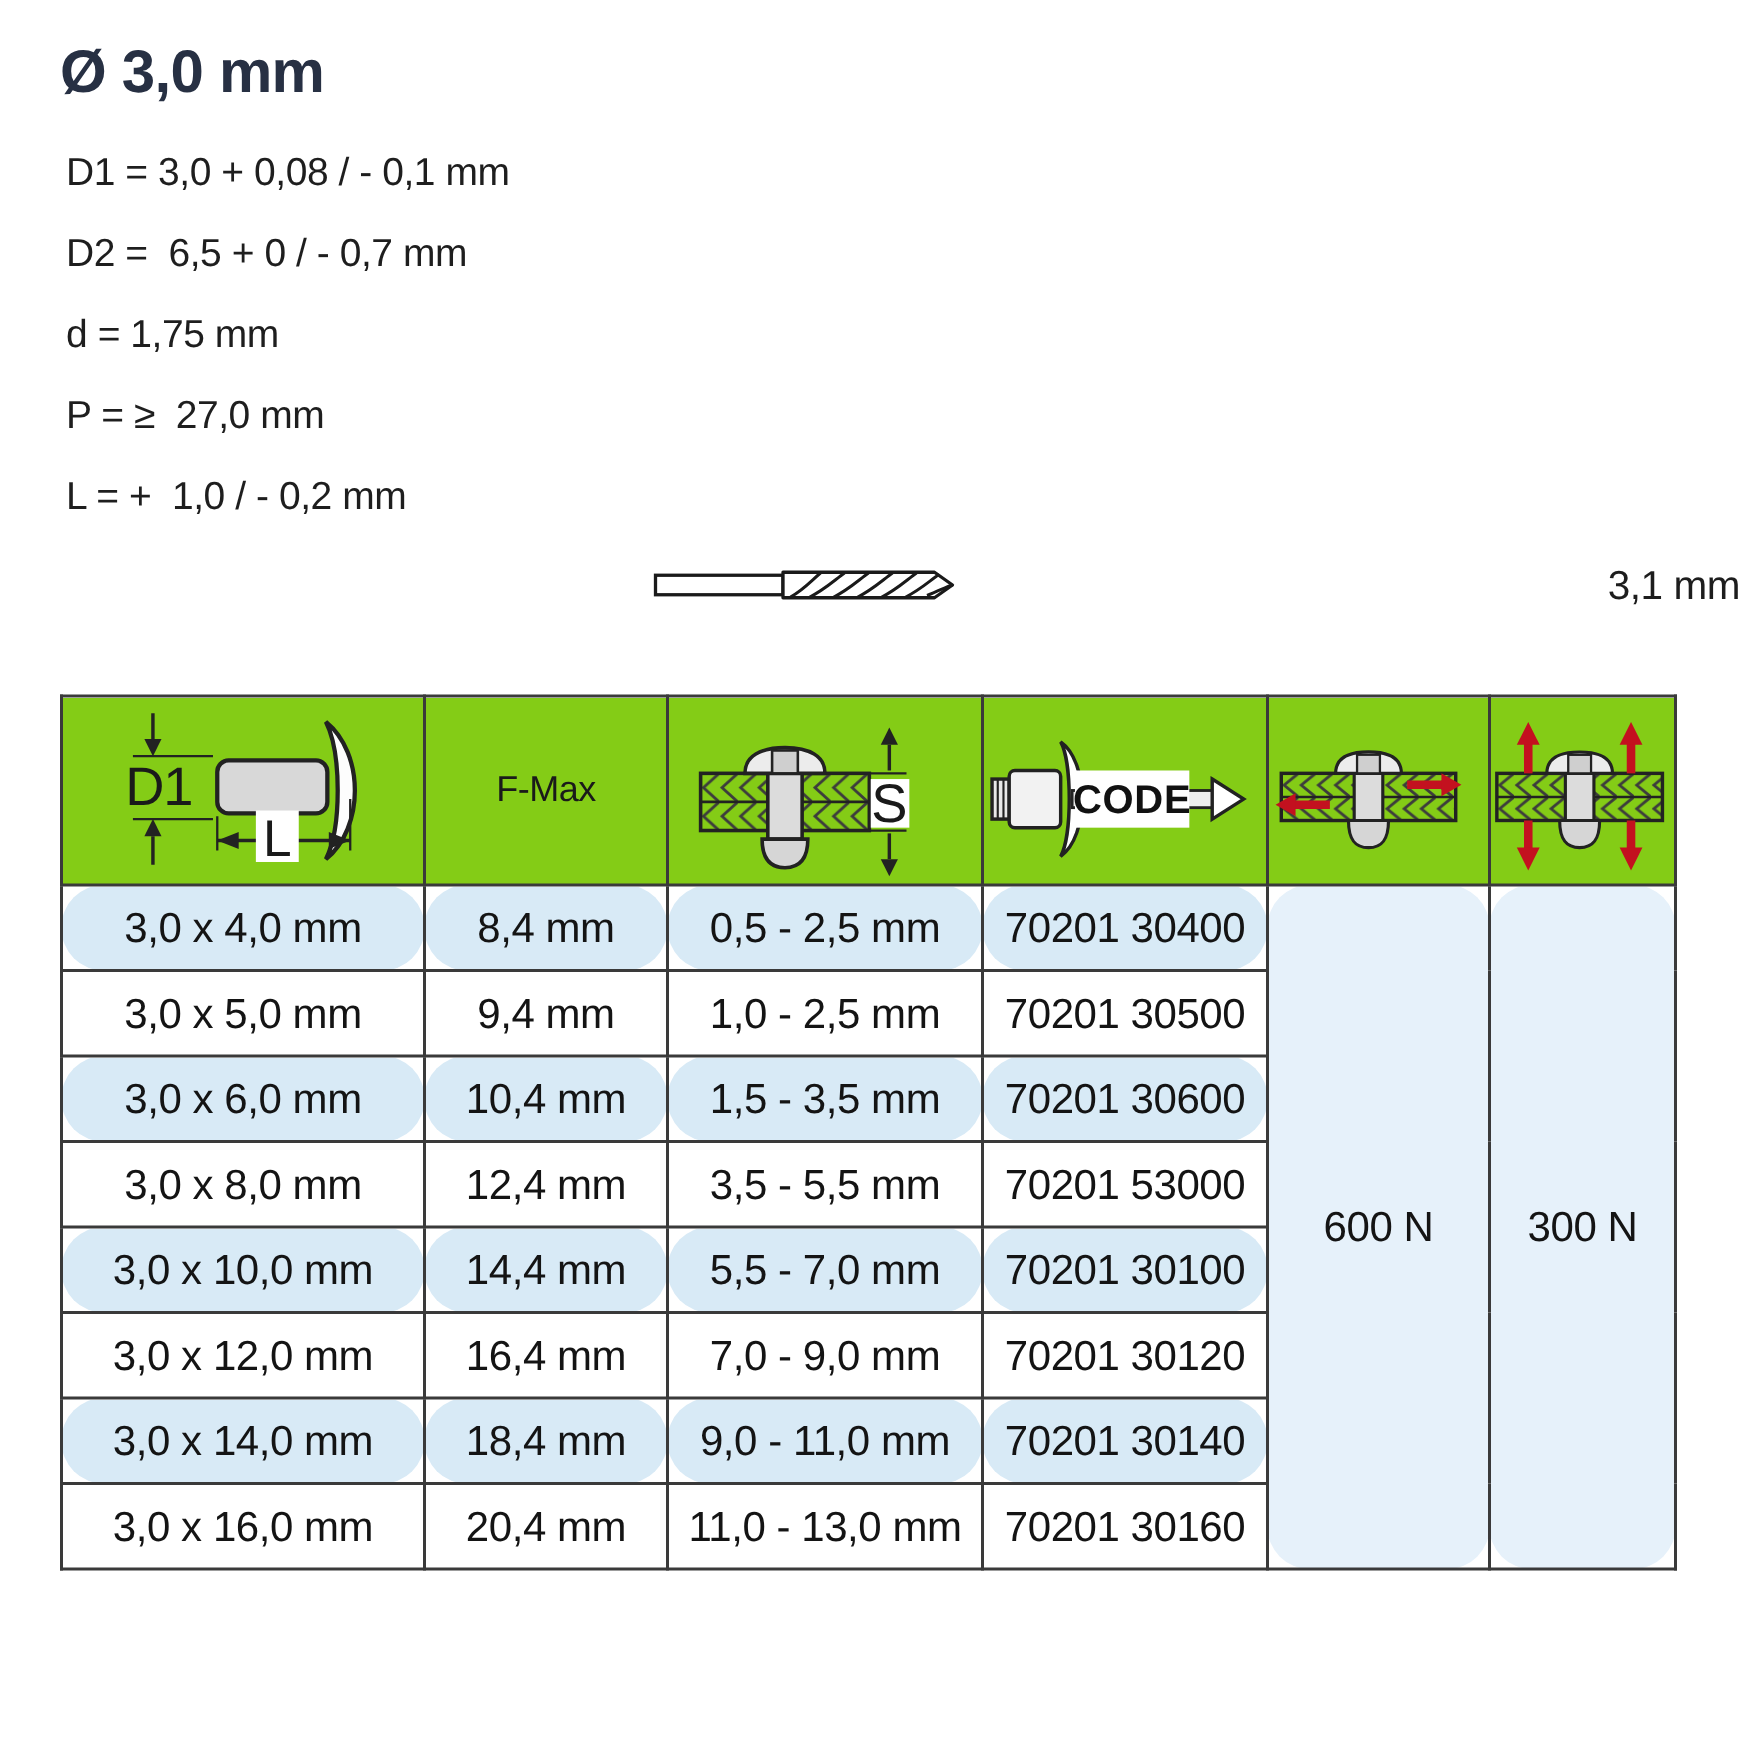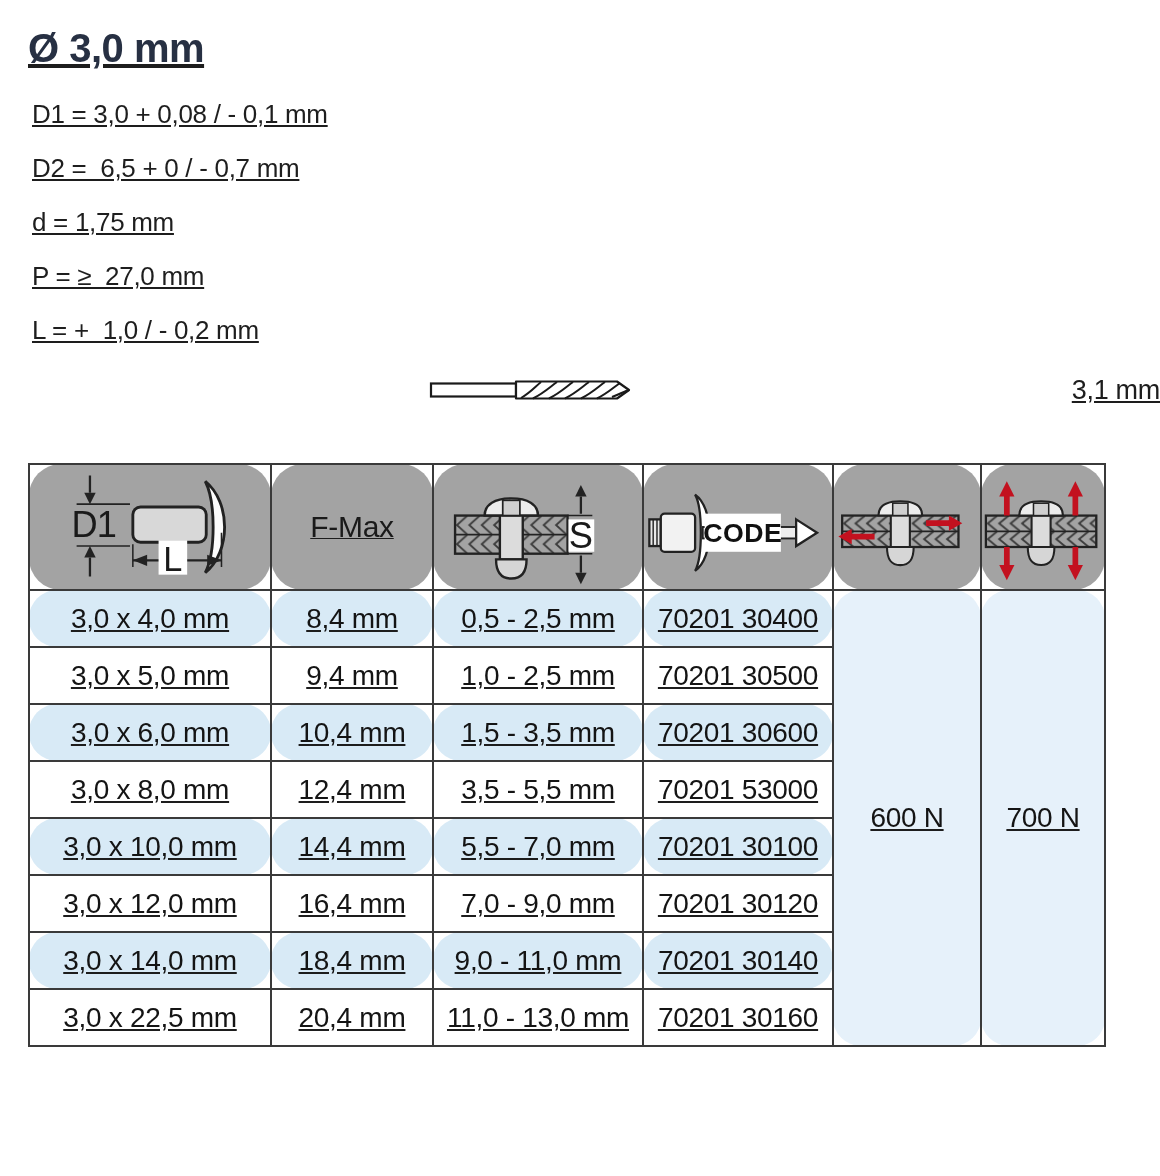--- a/index.html
+++ b/index.html
@@ -1,46 +1,46 @@
 <!DOCTYPE html>
 <html><head>
 <meta charset="utf-8">
 <style>
   html,body{margin:0;padding:0;}
   body{
     width:1160px;height:1176px;background:#ffffff;overflow:hidden;
     font-family:"Liberation Sans", sans-serif;color:#1d1d1d;
   }
-  .page{padding:26px 0 0 28px;text-decoration:underline;}
+  .page{padding:26px 0 0 40px;}
   .title{
     font-size:40px;font-weight:bold;color:#273043;margin:0 0 16px 0;
     letter-spacing:-0.5px;
   }
   .specs{margin:4px;}
   .spec-line{
     font-size:26px;line-height:54px;white-space:pre;color:#1e1e1e;
     letter-spacing:-0.3px;
   }
   .drill-row{display:flex;align-items:center;margin-top:16px;height:34px;gap:13px;}
   .drill-label{font-size:27px;margin-left:24px;letter-spacing:-0.3px;}
 
   table.rivet{
     border-collapse:collapse;table-layout:fixed;margin-top:56px;
     border:2px solid #3a3a3a;
   }
   table.rivet th, table.rivet td{
     border:2px solid #3a3a3a;text-align:center;vertical-align:middle;
     padding:0;overflow:hidden;
   }
-  table.rivet th{height:124px;background:#a3a3a3;font-weight:normal;border-radius:32px;}
+  table.rivet th{height:124px;background:#84cc16;font-weight:normal;}
   table.rivet td{height:55px;font-size:28px;letter-spacing:-0.3px;color:#141414;border-radius:28px;}
   tr.odd td{background:#d8eaf6;}
   tr.even td{background:#ffffff;}
   td.merged{background:#e6f1fa !important;font-size:28px;}
-  .fmax-head{font-size:30px;color:#1a1a1a;letter-spacing:-0.3px;}
+  .fmax-head{font-size:24px;color:#1a1a1a;letter-spacing:-0.3px;}
   svg{display:block;margin:0 auto;}
   svg text{font-family:"Liberation Sans", sans-serif;}
 </style>
 </head>
 <body>
 
 <div class="page">
 
   <h1 class="title">Ø 3,0 mm</h1>
 
@@ -181,21 +181,21 @@
         </th>
       </tr>
     </thead>
     <tbody>
       <tr class="odd">
         <td>3,0 x 4,0 mm</td>
         <td>8,4 mm</td>
         <td>0,5 - 2,5 mm</td>
         <td>70201 30400</td>
         <td class="merged" rowspan="8">600 N</td>
-        <td class="merged" rowspan="8">700 N</td>
+        <td class="merged" rowspan="8">300 N</td>
       </tr>
       <tr class="even">
         <td>3,0 x 5,0 mm</td>
         <td>9,4 mm</td>
         <td>1,0 - 2,5 mm</td>
         <td>70201 30500</td>
       </tr>
       <tr class="odd">
         <td>3,0 x 6,0 mm</td>
         <td>10,4 mm</td>
@@ -220,20 +220,20 @@
         <td>7,0 - 9,0 mm</td>
         <td>70201 30120</td>
       </tr>
       <tr class="odd">
         <td>3,0 x 14,0 mm</td>
         <td>18,4 mm</td>
         <td>9,0 - 11,0 mm</td>
         <td>70201 30140</td>
       </tr>
       <tr class="even">
-        <td>3,0 x 22,5 mm</td>
+        <td>3,0 x 16,0 mm</td>
         <td>20,4 mm</td>
         <td>11,0 - 13,0 mm</td>
         <td>70201 30160</td>
       </tr>
     </tbody>
   </table>
 </div>
 
 </body></html>

